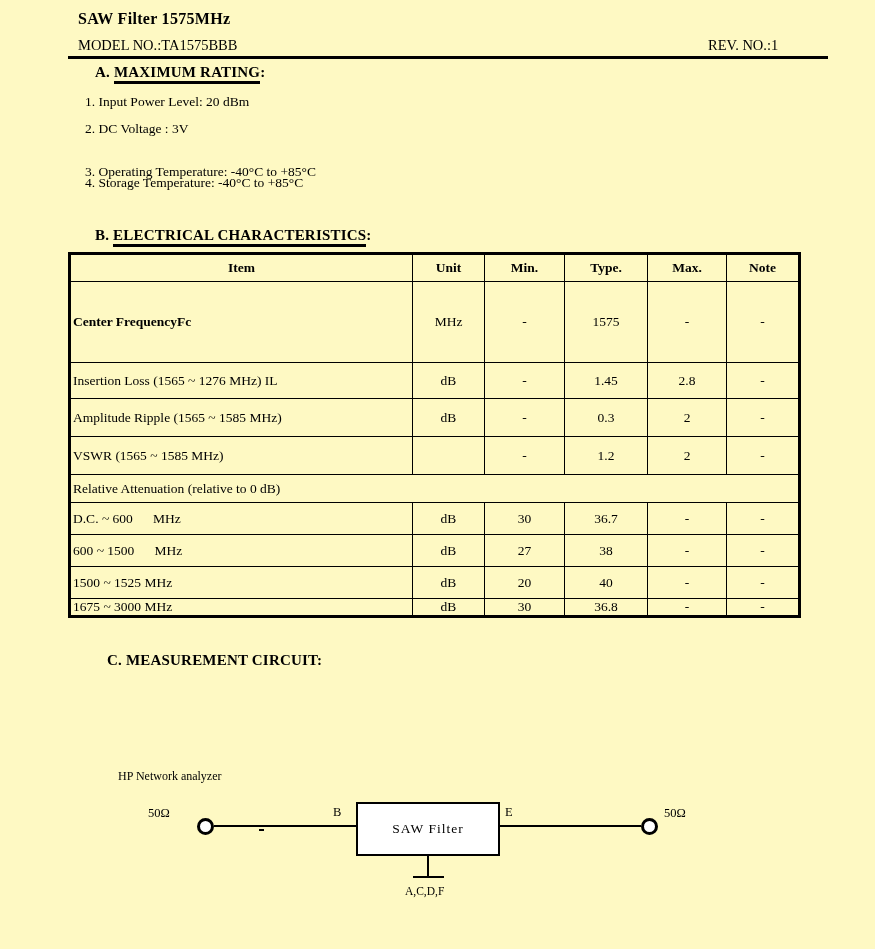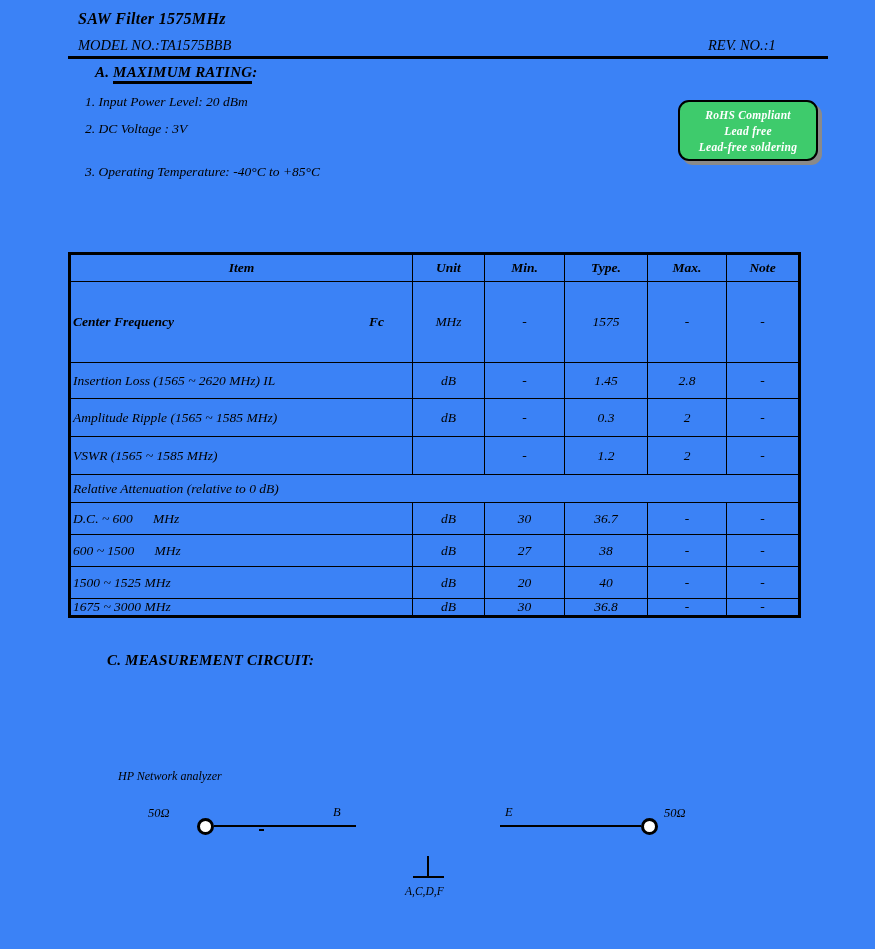--- a/index.html
+++ b/index.html
@@ -1,19 +1,19 @@
 <!DOCTYPE html>
 <html><head>
 <meta charset="utf-8">
 <style>
   * { margin:0; padding:0; box-sizing:border-box; }
   html,body { background:#fff; }
   .page {
-    position:relative; width:875px; height:949px; background:#3b82f6;
-    font-family:"Liberation Serif", serif; color:#000; overflow:hidden;font-style:italic;
+    position:relative; width:875px; height:949px; background:#fef9c3;
+    font-family:"Liberation Serif", serif; color:#000; overflow:hidden;
   }
   .abs { position:absolute; }
   .doc-title { left:78px; top:10px; font-size:16px; font-weight:bold; letter-spacing:0.3px; }
   .model-label { left:78px; top:37px; font-size:14.5px; }
   .rev-label { left:708px; top:37px; font-size:14.5px; }
   .top-rule { left:68px; top:56px; width:760px; height:3px; background:#000; }
 
   .sec-heading { font-size:15px; font-weight:bold; letter-spacing:0.2px;margin-left:27px; }
   .sec-a { left:68px; top:64px; }
   .sec-b { left:68px; top:227px; }
@@ -38,21 +38,21 @@
     border:3px solid #000;
   }
   .etable th, .etable td {
     border:1.5px solid #000; font-size:13.5px; padding:0 2px;
     text-align:center; vertical-align:middle; overflow:hidden;
   }
   .etable th { font-weight:bold; }
   .etable td.item-cell { text-align:left; white-space:pre; padding-left:2px; }
   .etable tr.h28 { height:28px;margin-top:36px; } .etable tr.h32 { height:32px; }
   .etable tr.h36 { height:36px; } .etable tr.h38 { height:38px; } .etable tr.h33 { height:17px; }
-  .cf-flex { display:flex; justify-content:space-between; padding-right:26px; font-weight:bold;gap:30px; }
+  .cf-flex { display:flex; padding-right:26px; font-weight:bold; }
 
   .circ-label { font-size:12.5px; }
   .analyzer-label { left:118px; top:769px; font-size:12px; }
   .imp-left { left:148px; top:806px; }
   .imp-right { left:664px; top:806px; }
   .port-b { left:333px; top:805px; }
   .port-e { left:505px; top:805px; }
   .terminal {
     width:17px; height:17px; border:3px solid #000; border-radius:50%; background:#fff;
   }
@@ -77,27 +77,24 @@
 
   <div class="abs doc-title">SAW Filter 1575MHz</div>
   <div class="abs model-label">MODEL NO.:TA1575BBB</div>
   <div class="abs rev-label">REV. NO.:1</div>
   <div class="abs top-rule"></div>
 
   <div class="abs sec-heading sec-a"><span>A. </span><span class="u-thick">MAXIMUM RATING</span><span>:</span></div>
   <div class="abs rating-item ri-0">1. Input Power Level: 20 dBm</div>
   <div class="abs rating-item ri-1">2. DC Voltage : 3V</div>
   <div class="abs rating-item ri-2">3. Operating Temperature: -40°C to +85°C</div>
-
-  <div class="abs rohs-badge" id="rohs" style="background: rgb(62, 203, 108); color: rgb(255, 255, 255);">
-    <div>RoHS Compliant</div>
-    <div>Lead free</div>
-    <div>Lead-free soldering</div>
-  </div>
-
+  <div class="abs rating-item ri-3">4. Storage Temperature: -40°C to +85°C</div>
+
+
+  <div class="abs sec-heading sec-b"><span>B. </span><span class="u-thick">ELECTRICAL CHARACTERISTICS</span><span>:</span></div>
 
   <table class="etable">
     <colgroup>
       <col style="width:343px">
         <col style="width:72px">
         <col style="width:80px">
       <col style="width:83px">
         <col style="width:79px">
         <col style="width:73px">
     </colgroup>
@@ -117,21 +114,21 @@
           <span>Fc</span>
         </div>
       </td>
       <td>MHz</td>
       <td>-</td>
       <td>1575</td>
       <td>-</td>
       <td>-</td>
     </tr>
     <tr class="h36">
-      <td class="item-cell">Insertion Loss (1565 ~ 2620 MHz) IL</td>
+      <td class="item-cell">Insertion Loss (1565 ~ 1276 MHz) IL</td>
       <td>dB</td>
       <td>-</td>
       <td>1.45</td>
       <td>2.8</td>
       <td>-</td>
     </tr>
     <tr class="h38">
       <td class="item-cell">Amplitude Ripple (1565 ~ 1585 MHz)</td>
       <td>dB</td>
       <td>-</td>
@@ -186,20 +183,23 @@
     </table>
 
   <div class="abs sec-heading sec-c">C. MEASUREMENT CIRCUIT:</div>
 
   <div class="abs analyzer-label">HP Network analyzer</div>
   <div class="abs circ-label imp-left">50Ω</div>
   <div class="abs terminal term-left"></div>
   <div class="abs wire wire-left"></div>
   <div class="abs wire-dot"></div>
   <div class="abs circ-label port-b">B</div>
+  <div class="abs saw-box">
+      <span>SAW Filter</span>
+    </div>
   <div class="abs circ-label port-e">E</div>
   <div class="abs wire wire-right"></div>
   <div class="abs terminal term-right"></div>
   <div class="abs circ-label imp-right">50Ω</div>
   <div class="abs gnd-stem"></div>
   <div class="abs gnd-bar"></div>
   <div class="abs gnd-label">A,C,D,F</div>
 
 </div>
 

